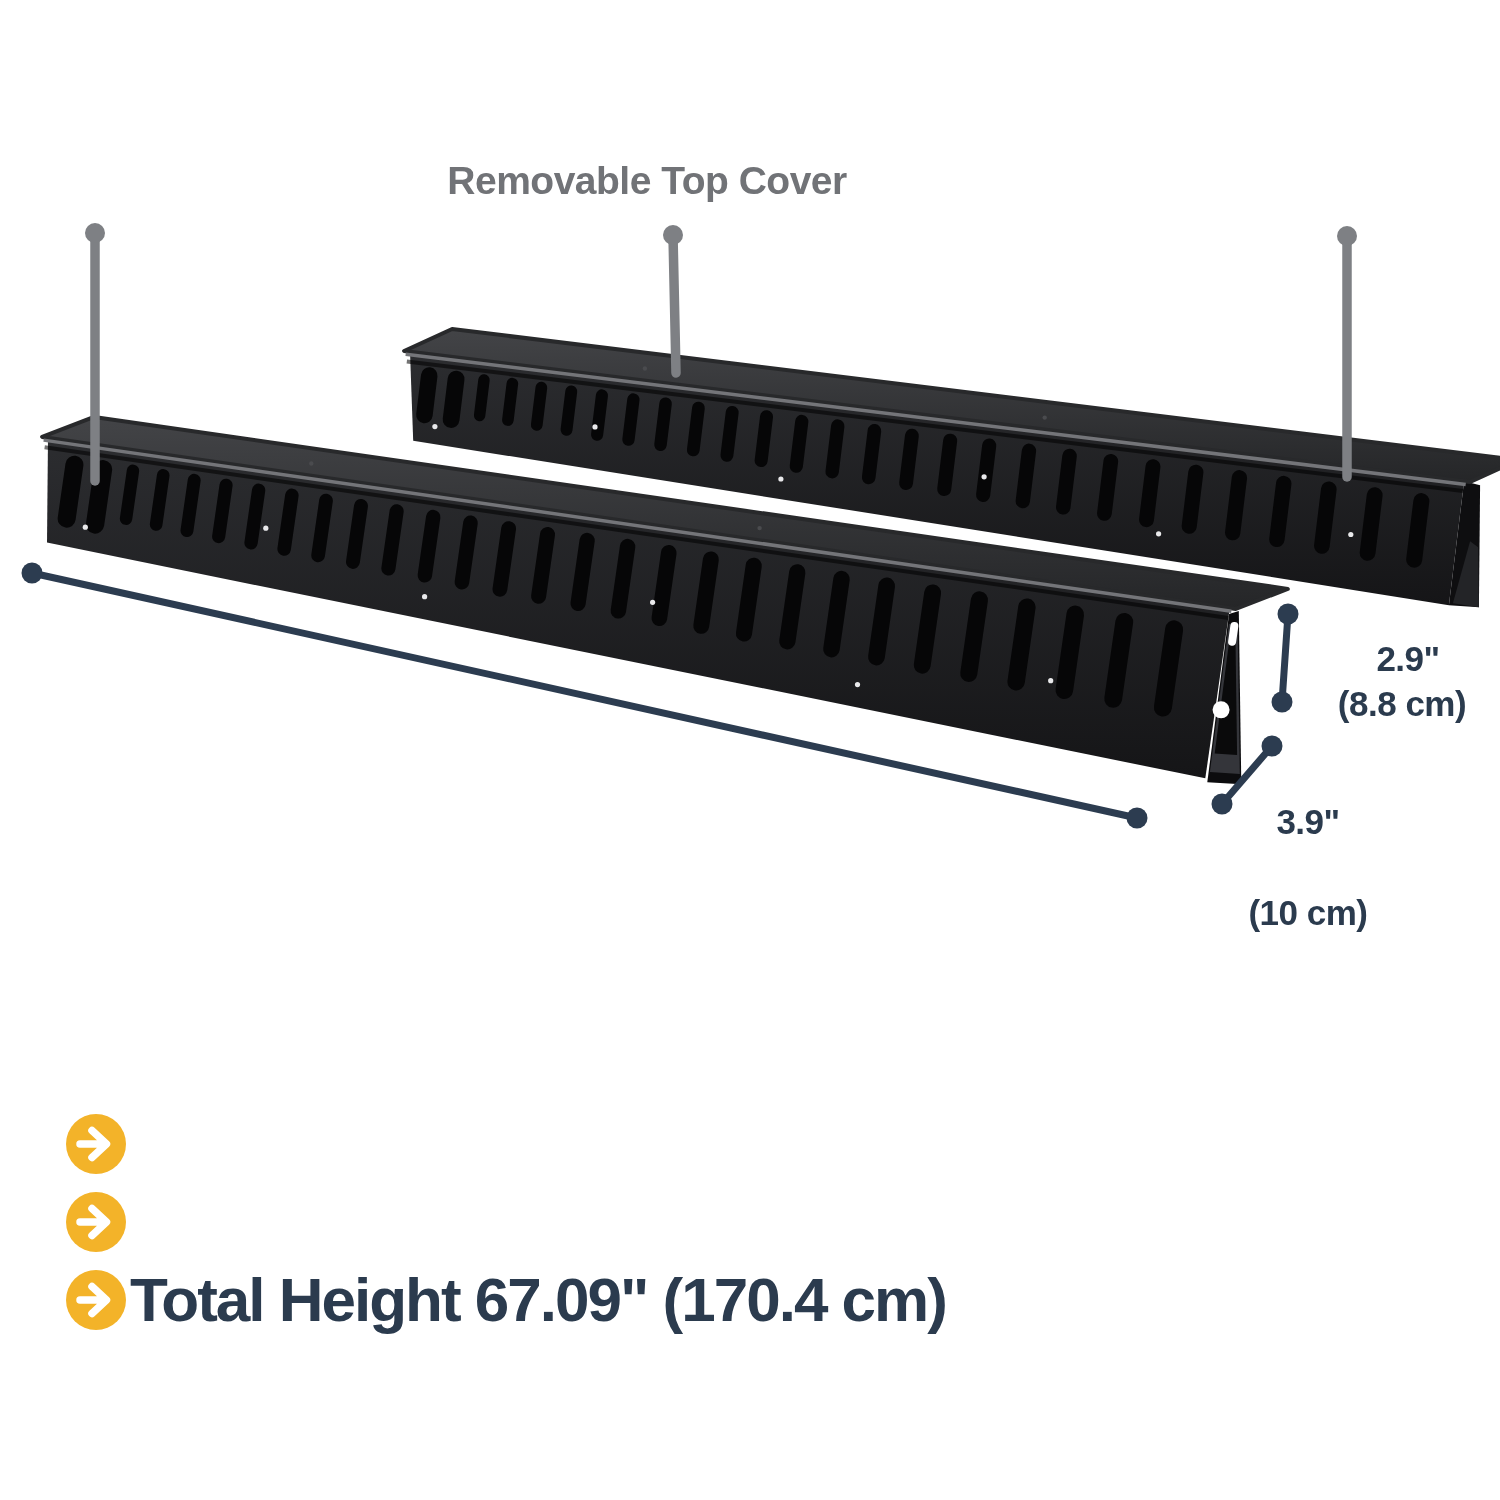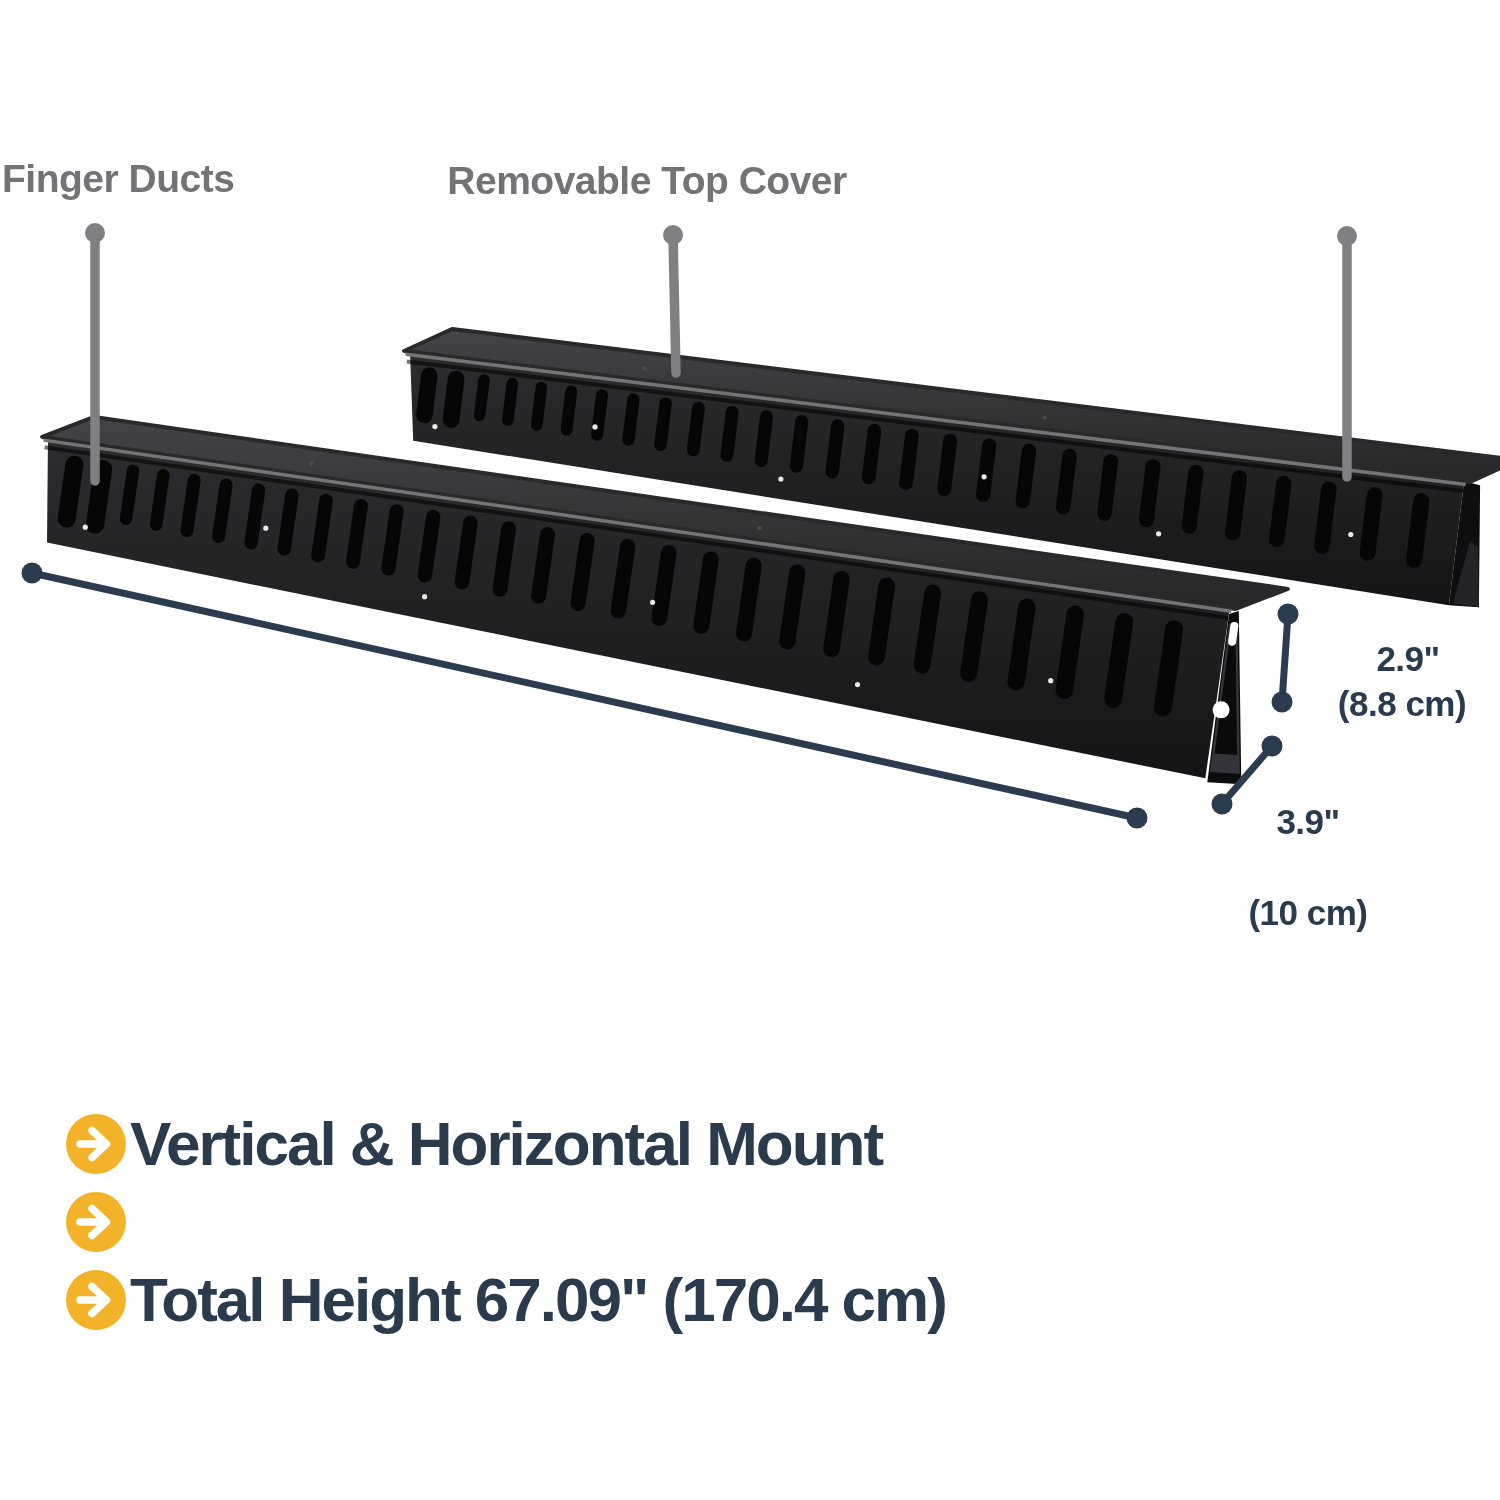--- a/index.html
+++ b/index.html
@@ -177,37 +177,35 @@
           <circle cx="1282" cy="702" r="10.5" fill="#2c3c50"></circle>
         </g>
         <g>
           <line x1="1272" y1="746" x2="1222" y2="804" stroke="#2c3c50" stroke-width="7" stroke-linecap="round"></line>
           <circle cx="1272" cy="746" r="10.5" fill="#2c3c50"></circle>
           <circle cx="1222" cy="804" r="10.5" fill="#2c3c50"></circle>
         </g>
       </g>
   </svg>
 
-  <div class="callout-label lbl-finger">Finger Ducts</div>
   <div class="callout-label lbl-cover">Removable Top Cover</div>
 
   <div class="dim-label dim-hin">2.9"</div>
   <div class="dim-label dim-hcm">(8.8 cm)</div>
   <div class="dim-label dim-din">3.9"</div>
   <div class="dim-label dim-dcm">(10 cm)</div>
 
   <div class="features">
     <div class="feature-row">
       <span class="bullet">
         <svg viewBox="0 0 60 60">
             <circle cx="30" cy="30" r="30" fill="#f3b329"></circle>
           <path d="M14 30 H38 M26 16.5 L40.5 30 L26 43.5" fill="none" stroke="#ffffff" stroke-width="7.5" stroke-linecap="round" stroke-linejoin="round"></path>
           </svg>
       </span>
-      <span class="feature-text">Vertical &amp; Horizontal Mount</span>
     </div>
     <div class="feature-row">
       <span class="bullet">
         <svg viewBox="0 0 60 60">
             <circle cx="30" cy="30" r="30" fill="#f3b329"></circle>
           <path d="M14 30 H38 M26 16.5 L40.5 30 L26 43.5" fill="none" stroke="#ffffff" stroke-width="7.5" stroke-linecap="round" stroke-linejoin="round"></path>
           </svg>
       </span>
     </div>
     <div class="feature-row">

